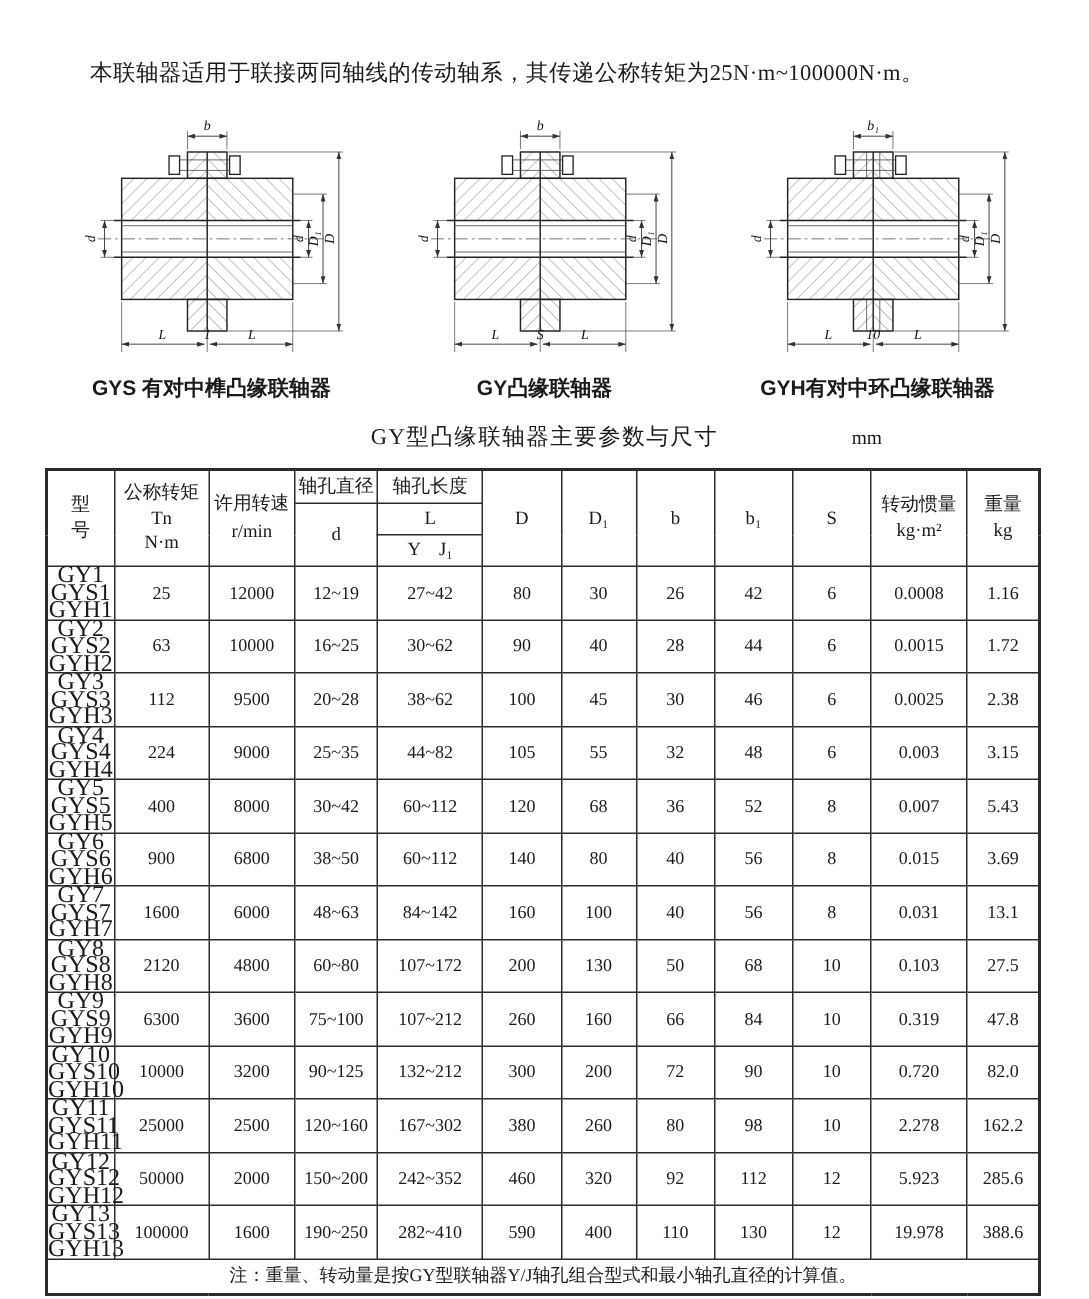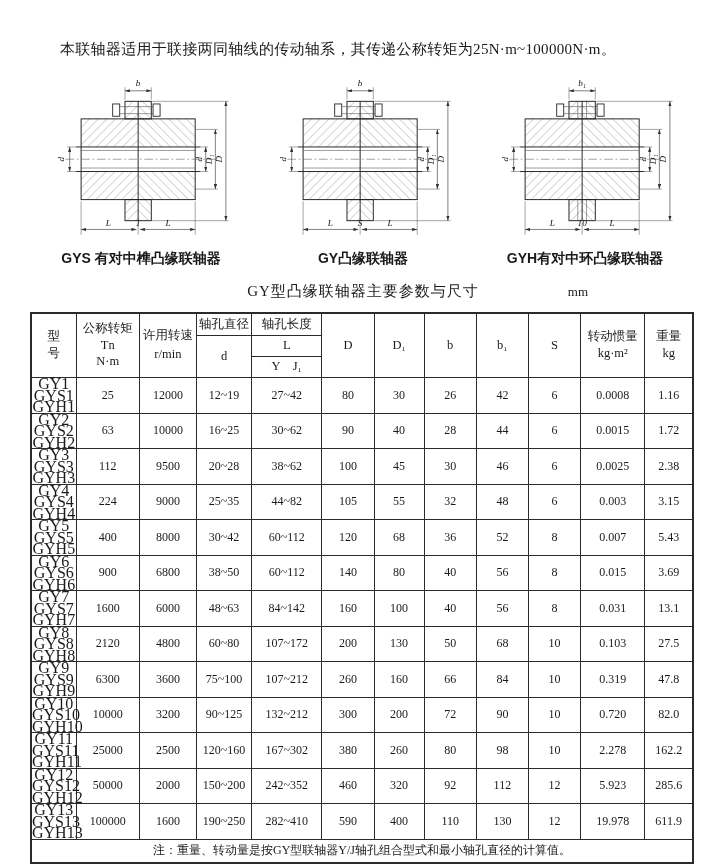--- a/index.html
+++ b/index.html
@@ -544,21 +544,21 @@
           <td>100000</td>
           <td>1600</td>
           <td>190~250</td>
           <td>282~410</td>
           <td>590</td>
           <td>400</td>
           <td>110</td>
           <td>130</td>
           <td>12</td>
           <td>19.978</td>
-          <td>611.9</td>
+          <td>388.6</td>
         </tr>
       </tbody>
     <tfoot>
       <tr>
         <td colspan="12">注：重量、转动量是按GY型联轴器Y/J轴孔组合型式和最小轴孔直径的计算值。</td>
       </tr>
     </tfoot>
   </table>
 
 </div>

